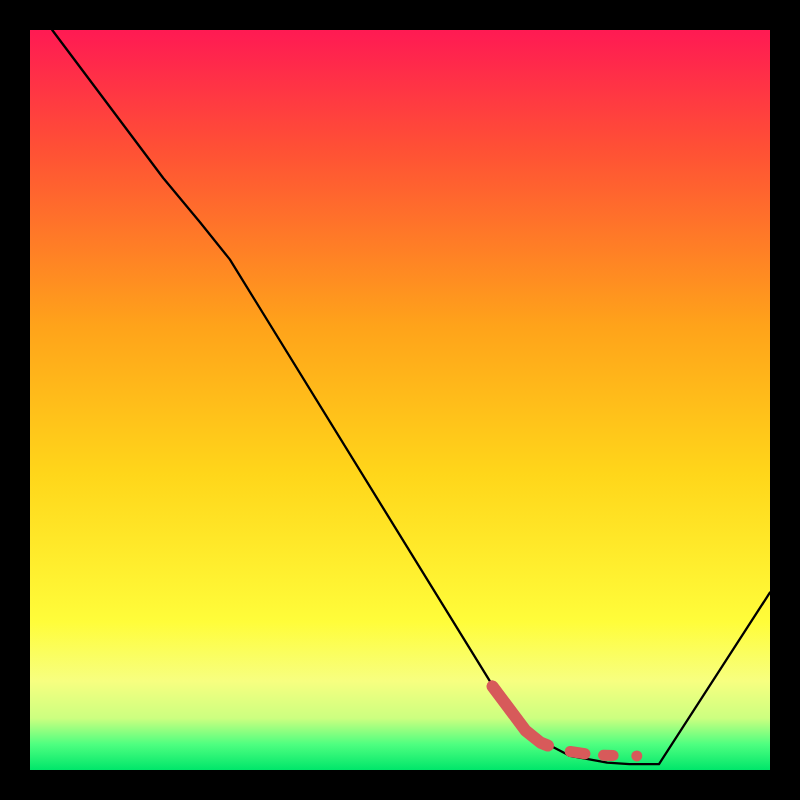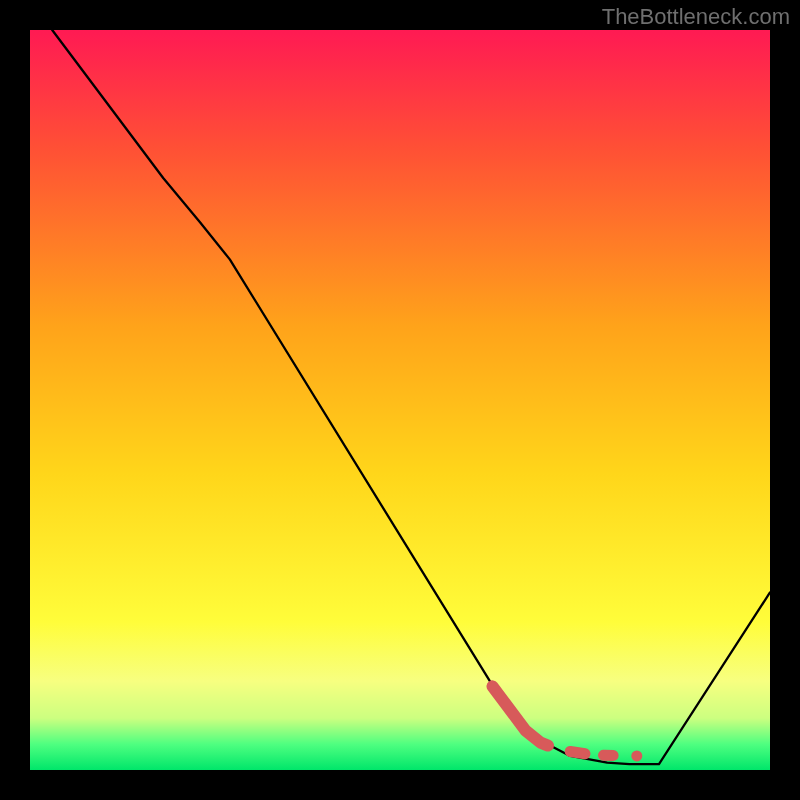--- a/index.html
+++ b/index.html
@@ -25,21 +25,20 @@
     pointer-events: none;
   }
   svg {
     display: block;
   }
 </style>
 </head>
 <body>
 
 <div class="wrap">
-  <div class="watermark">TheBottleneck.com</div>
   <svg id="chart-svg" width="800" height="800" viewBox="0 0 800 800">
       <defs>
         <linearGradient id="bg-grad" x1="0" y1="0" x2="0" y2="1">
           <stop offset="0%" stop-color="#ff1a53"></stop>
           <stop offset="16%" stop-color="#ff5035"></stop>
           <stop offset="40%" stop-color="#ffa31a"></stop>
           <stop offset="60%" stop-color="#ffd61a"></stop>
           <stop offset="80%" stop-color="#fffd3a"></stop>
           <stop offset="88%" stop-color="#f7ff80"></stop>
           <stop offset="93%" stop-color="#ccff80"></stop>

